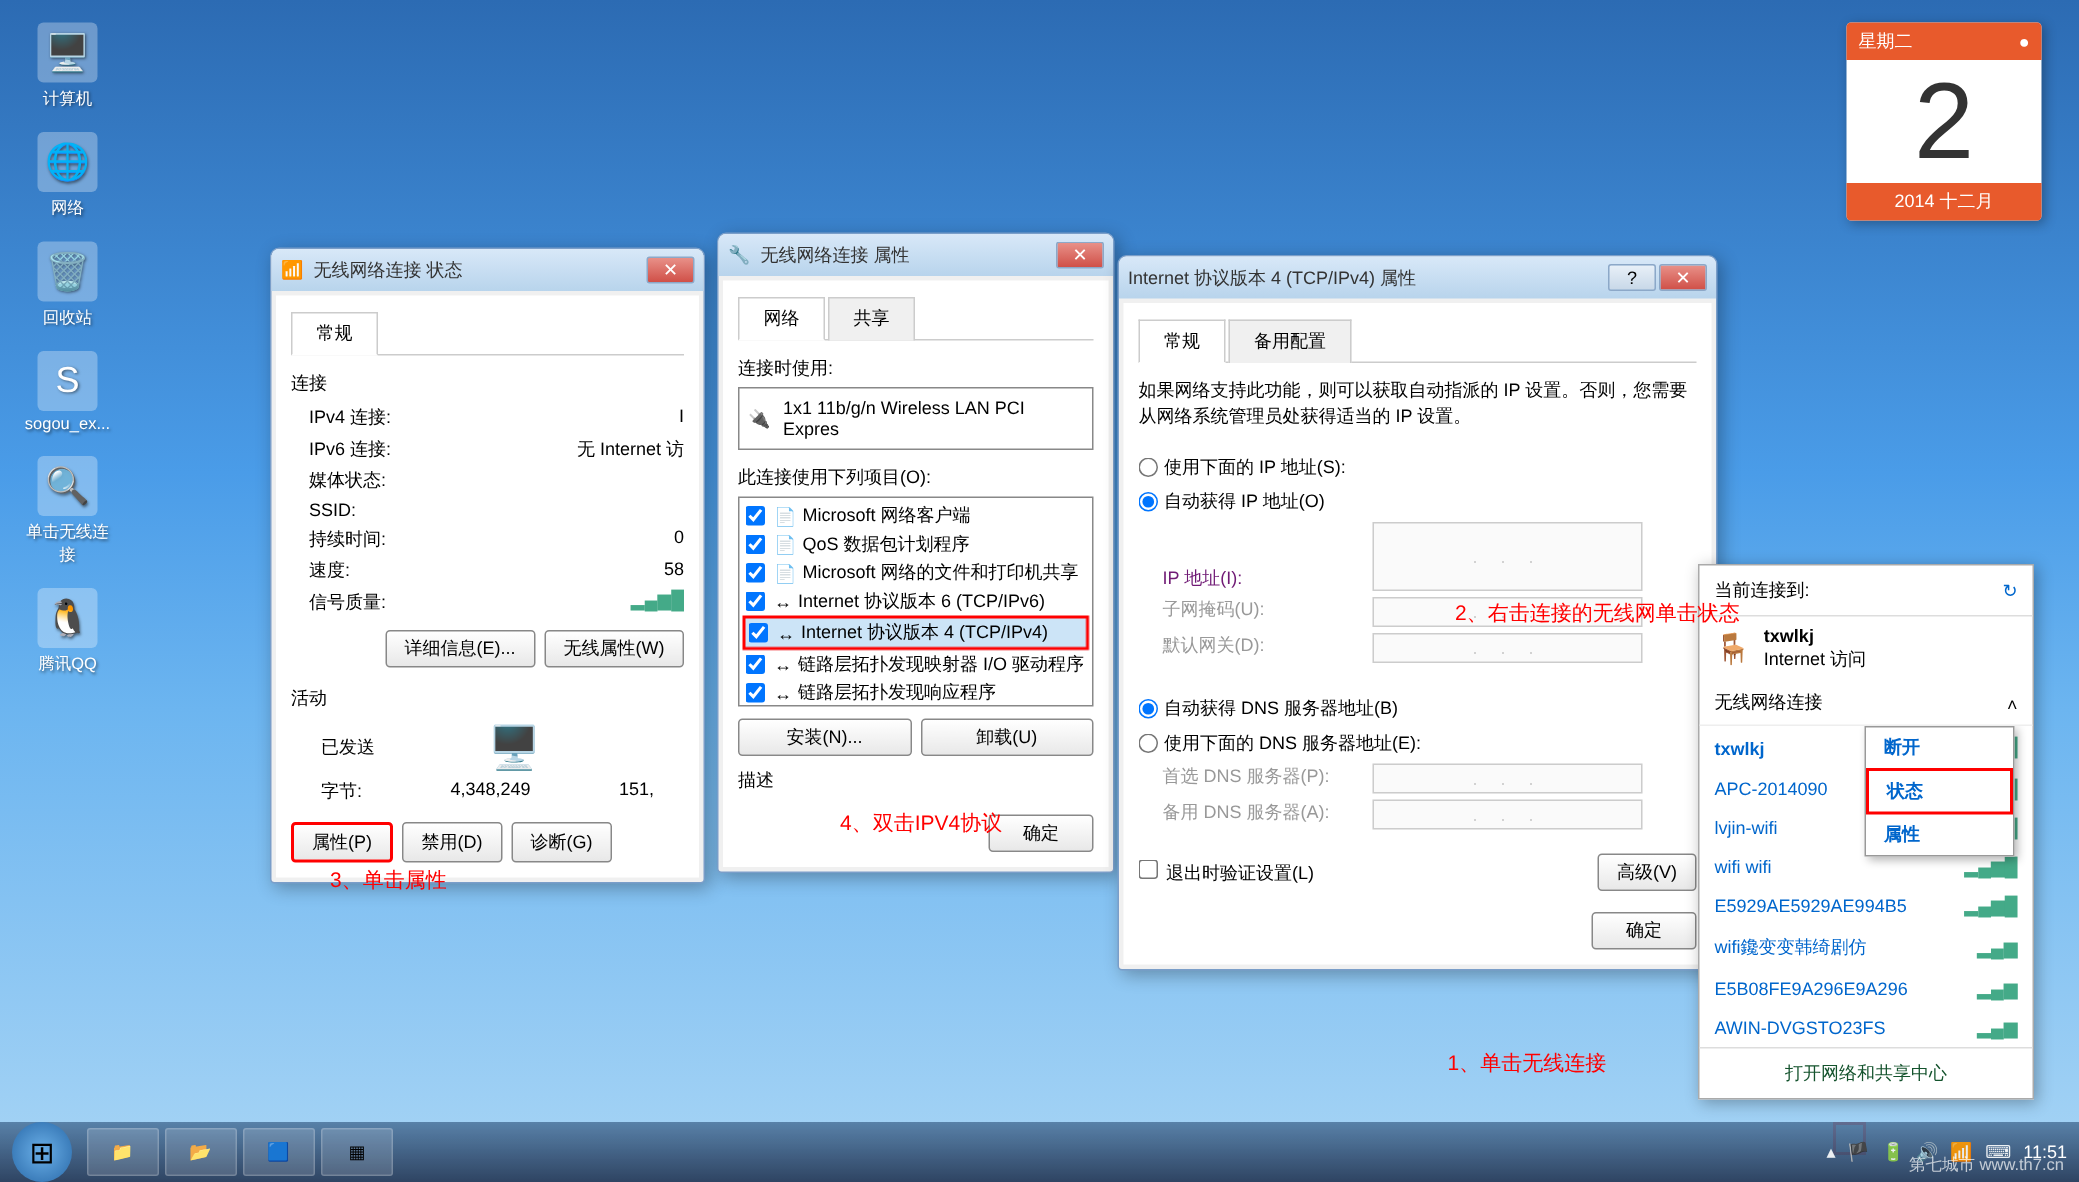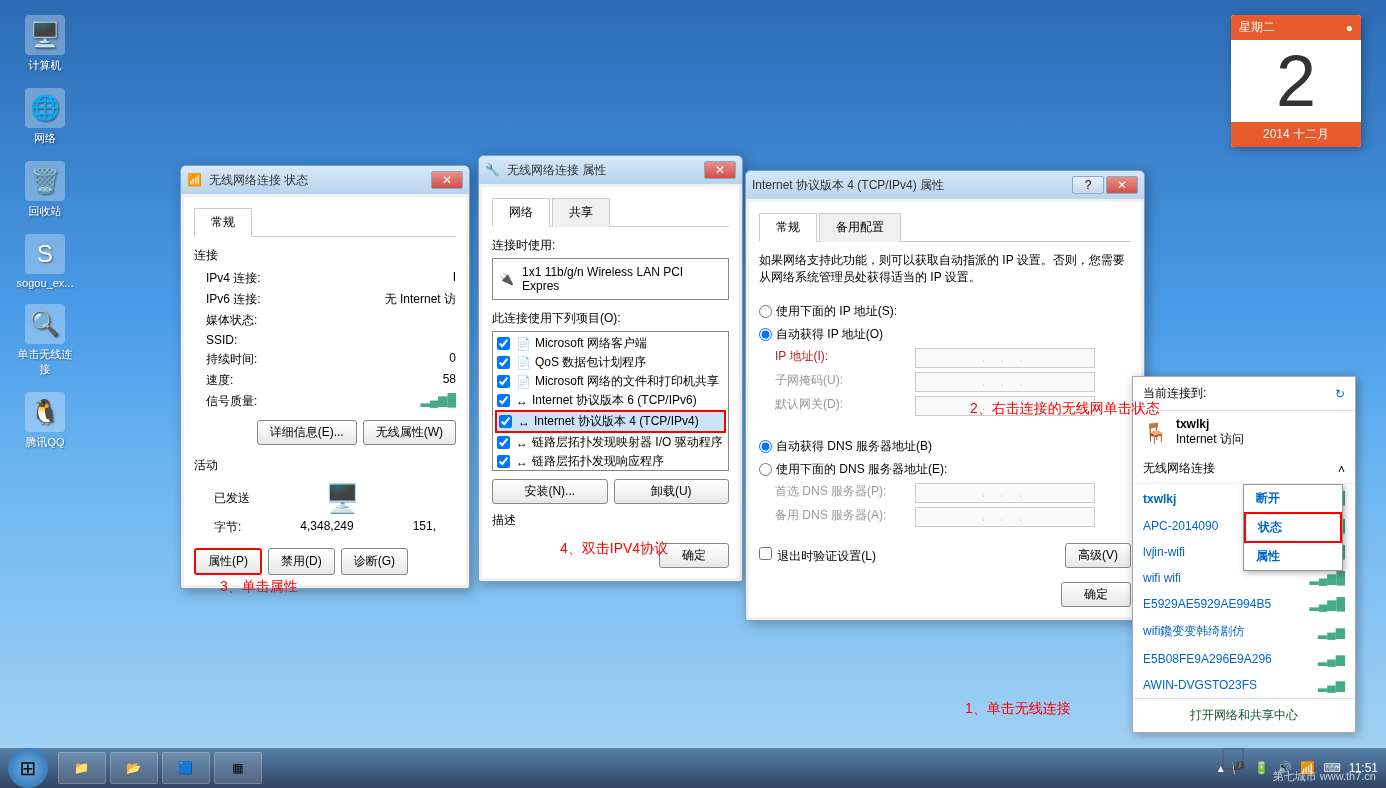--- a/index.html
+++ b/index.html
@@ -263,21 +263,21 @@
     <div class="radio-row">
         <input type="radio" name="ip" style="">
         <span>使用下面的 IP 地址(S):</span>
       </div>
     <div class="radio-row">
         <input type="radio" name="ip" checked="" style="">
         <span>自动获得 IP 地址(O)</span>
       </div>
     <div style="padding-left:16px;">
       <div class="info-row">
-          <span style="width:140px; color:#b91c1c;">IP 地址(I):</span>
+          <span style="width:140px; color:#701a75;margin-top:29px;">IP 地址(I):</span>
           <input class="ip-input" disabled="" value=". . ." style="">
         </div>
       <div class="info-row">
           <span style="width:140px; color:#999;">子网掩码(U):</span>
           <input class="ip-input" disabled="" value=". . ." style="">
         </div>
       <div class="info-row">
           <span style="width:140px; color:#999;">默认网关(D):</span>
           <input class="ip-input" disabled="" value=". . ." style="">
         </div>

